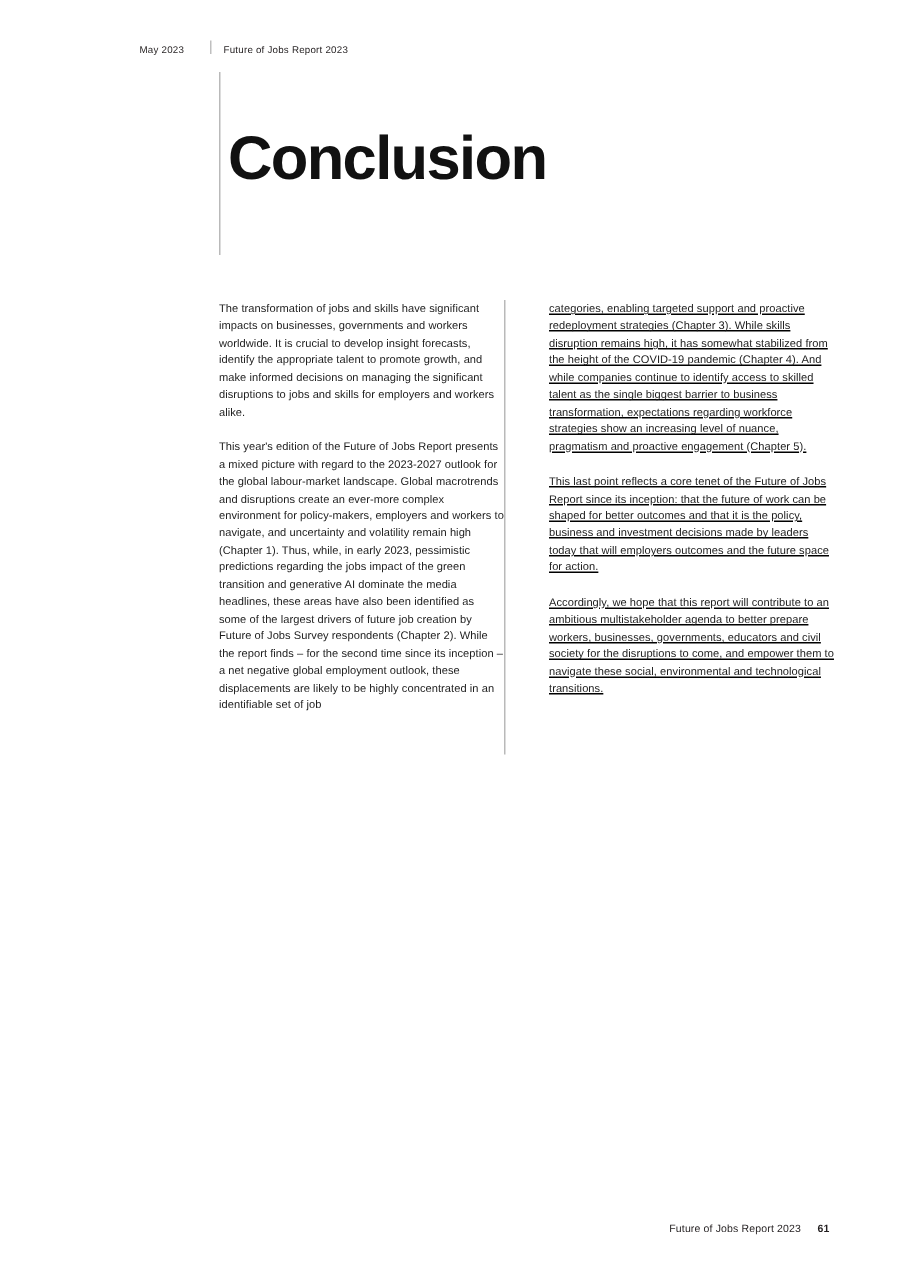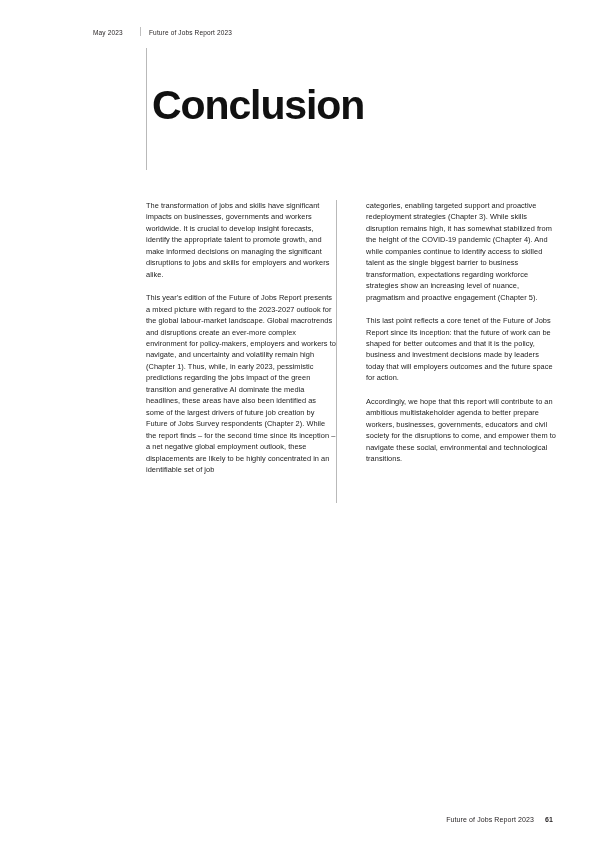--- a/index.html
+++ b/index.html
@@ -105,21 +105,21 @@
 
   
   .col-rule {
     position: absolute;
     left: 336px;
     top: 200px;
     width: 0.7px;
     height: 303px;
     background: #b9b9b9;
   }
-  .col.right { border-left: none; }
+  .col.right { border-left: none; text-decoration: underline; }
 
   
   .footer {
     position: absolute;
     right: 47px;
     bottom: 25px;
     display: flex;
     align-items: baseline;
     font-size: 7px;
     letter-spacing: 0.1px;

